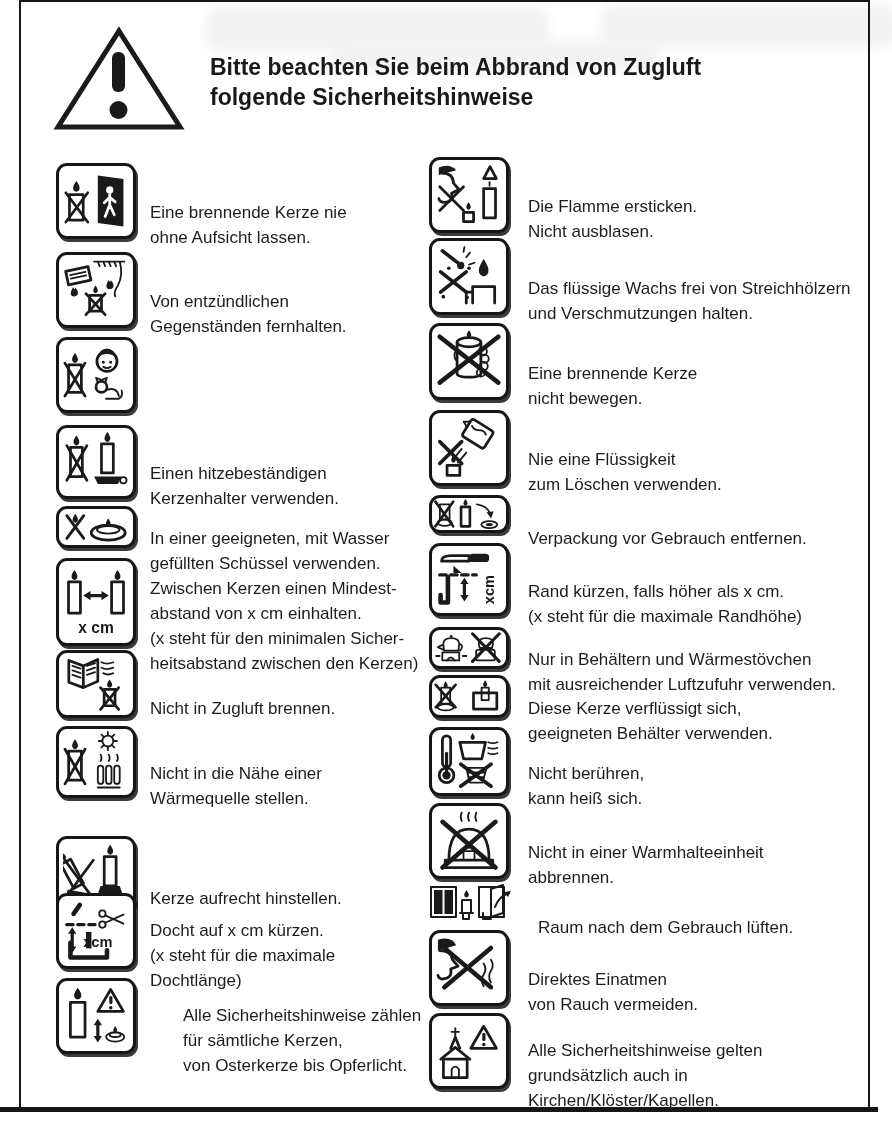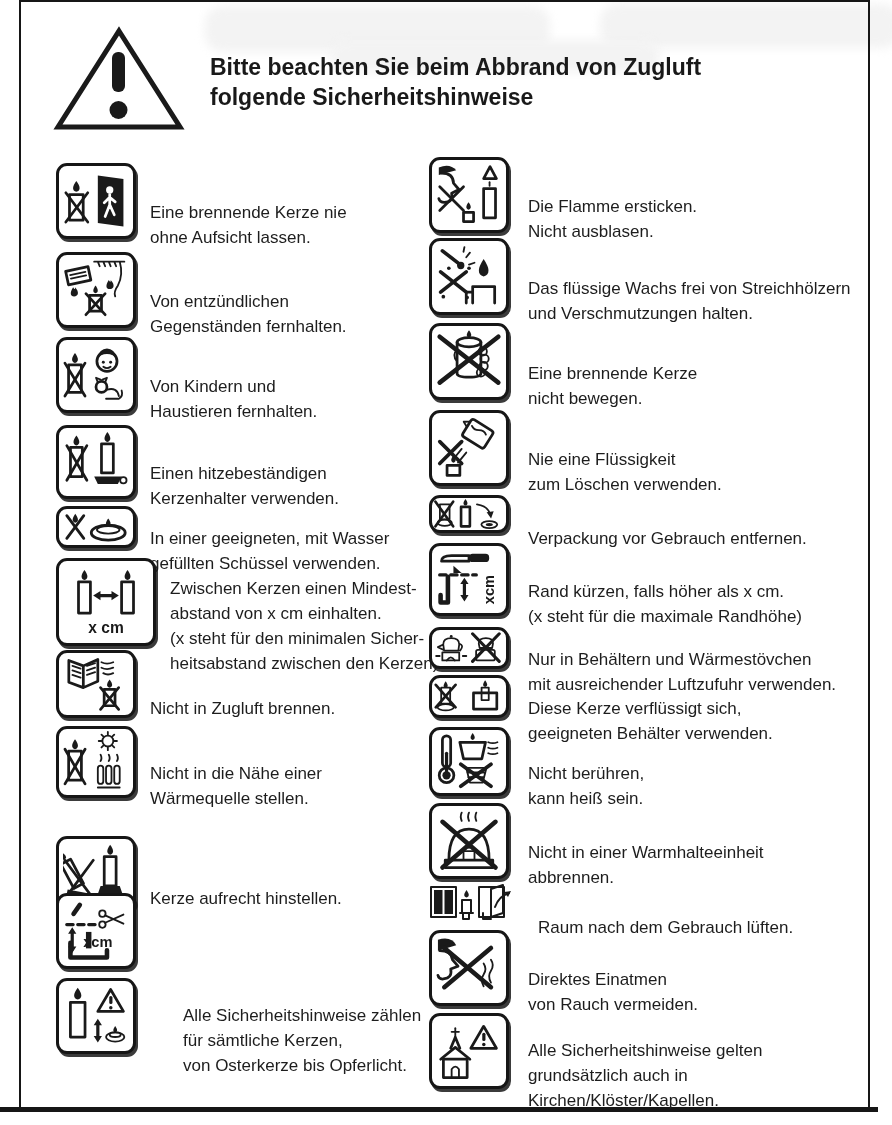--- a/index.html
+++ b/index.html
@@ -96,22 +96,20 @@
           <line x1="24" y1="22" x2="2" y2="58"></line>
         <circle cx="48" cy="20" r="11"></circle>
         <path class="f" d="M37 17 q3-11 11-11 q8 0 11 11 q-4-5 -11-5 q-7 0 -11 5z"></path>
         <circle class="f" cx="44" cy="21" r="1.6"></circle>
           <circle class="f" cx="52" cy="21" r="1.6"></circle>
         <path class="thin" d="M44 26 q4 3 8 0"></path>
         <circle cx="42" cy="48" r="6"></circle>
         <path class="thin" d="M38 43 l-2-5 l5 2 M46 43 l2-5 l-5 2 M48 51 q11-3 13 7 M47 61 h13 M61 61 q5-3 3-9"></path>
       </svg>
     </div>
-    <div class="txt">Von Kindern und
-Haustieren fernhalten.</div>
   </div>
 
   <div class="row l" style="top:425px;height:74px;">
     <div class="pict" style="width:80px;height:74px;">
       <svg width="66" height="62" viewBox="0 0 72 68">
         <rect x="8" y="18" width="13" height="32"></rect>
         <path class="f" d="M14.5 5c-4 5.5-4.5 9.5 0 11c4.5-1.5 4-5.5 0-11z"></path>
         <line x1="4" y1="16" x2="26" y2="54"></line>
           <line x1="26" y1="16" x2="4" y2="54"></line>
         <rect x="42" y="14" width="13" height="32"></rect>
@@ -133,21 +131,21 @@
         <ellipse cx="49" cy="23" rx="18" ry="8"></ellipse>
         <ellipse class="thin" cx="49" cy="20" rx="12" ry="4"></ellipse>
         <path class="f" d="M49 8c-3 4-3.5 7 0 8c3.5-1 3-4 0-8z"></path>
       </svg>
     </div>
     <div class="txt">In einer geeigneten, mit Wasser
 gefüllten Schüssel verwenden.</div>
   </div>
 
   <div class="row l" style="top:558px;height:88px;">
-    <div class="pict" style="width:100px;height:88px;">
+    <div class="pict" style="width:80px;height:88px;">
       <svg width="66" height="78" viewBox="0 0 72 80">
         <rect x="6" y="18" width="13" height="34"></rect>
         <path class="f" d="M12.5 5c-4 5.5-4.5 9.5 0 11c4.5-1.5 4-5.5 0-11z"></path>
         <rect x="53" y="18" width="13" height="34"></rect>
         <path class="f" d="M59.5 5c-4 5.5-4.5 9.5 0 11c4.5-1.5 4-5.5 0-11z"></path>
         <line x1="27" y1="33" x2="45" y2="33" style="stroke-width:3.5"></line>
         <path class="f" d="M22 33 l8-5 v10 z M50 33 l-8-5 v10 z"></path>
         <text x="36" y="74" text-anchor="middle" font-size="17">x cm</text>
       </svg>
     </div>
@@ -220,20 +218,23 @@
           <circle class="thin" cx="43" cy="28" r="3.5"></circle>
         <line class="thin" x1="46" y1="18" x2="66" y2="27"></line>
           <line class="thin" x1="46" y1="26" x2="66" y2="17"></line>
         <line x1="10" y1="35" x2="10" y2="55" style="stroke-width:3.5"></line>
         <path class="f" d="M10 31 l-4.5 7 h9 z M10 59 l-4.5-7 h9 z"></path>
         <text x="22" y="53" font-size="16">xcm</text>
         <rect class="f" x="25" y="36" width="6" height="18"></rect>
         <path class="thick" d="M8 64 h40 M8 64 V48 M48 64 v-8"></path>
       </svg>
     </div>
+    <div class="txt">Docht auf x cm kürzen.
+(x steht für die maximale
+Dochtlänge)</div>
   </div>
 
   <div class="row l" style="top:978px;height:76px;gap:47px;">
     <div class="pict" style="width:80px;height:76px;">
       <svg width="66" height="64" viewBox="0 0 72 70">
         <rect x="8" y="20" width="16" height="38"></rect>
         <path class="f" d="M16 4c-5 6.5-5.5 11.5 0 13c5.5-1.5 5-6.5 0-13z"></path>
         <path d="M52 6 L66 30 H38 Z"></path>
         <rect class="f" x="50.5" y="13" width="3.5" height="9" rx="1.7"></rect>
         <circle class="f" cx="52.2" cy="26" r="1.9"></circle>
@@ -402,21 +403,21 @@
         <line x1="11.5" y1="22" x2="11.5" y2="42" style="stroke-width:3.5"></line>
         <path d="M26 10 H54 L50 28 H30 Z"></path>
         <path class="f" d="M40 0c-2.8 3.8-3.2 6.6 0 7.5c3.2-.9 2.8-3.7 0-7.5z"></path>
         <path class="thin" d="M57 10 q5 2 10 0 M57 16 q5 2 10 0 M57 22 q5 2 10 0"></path>
         <path class="thin" d="M33 38 H55 L51 54 H37 Z M34 43 h19 M35 48 h17"></path>
         <line x1="27" y1="34" x2="60" y2="58" style="stroke-width:4"></line>
         <line x1="60" y1="34" x2="27" y2="58" style="stroke-width:4"></line>
       </svg>
     </div>
     <div class="txt">Nicht berühren,
-kann heiß sein.</div>
+kann heiß sich.</div>
   </div>
 
   <div class="row r" style="top:803px;height:76px;">
     <div class="pict" style="width:80px;height:76px;">
       <svg width="66" height="64" viewBox="0 0 72 70">
         <path class="thin" d="M28 4 q-2 4 0 9 M36 4 q-2 4 0 9 M44 4 q-2 4 0 9"></path>
         <path d="M14 56 Q14 22 36 22 Q58 22 58 56"></path>
         <rect x="10" y="56" width="52" height="8"></rect>
         <rect class="thin" x="30" y="46" width="12" height="10"></rect>
         <path class="f" d="M36 36c-2.8 3.8-3.2 6.6 0 7.5c3.2-.9 2.8-3.7 0-7.5z"></path>

